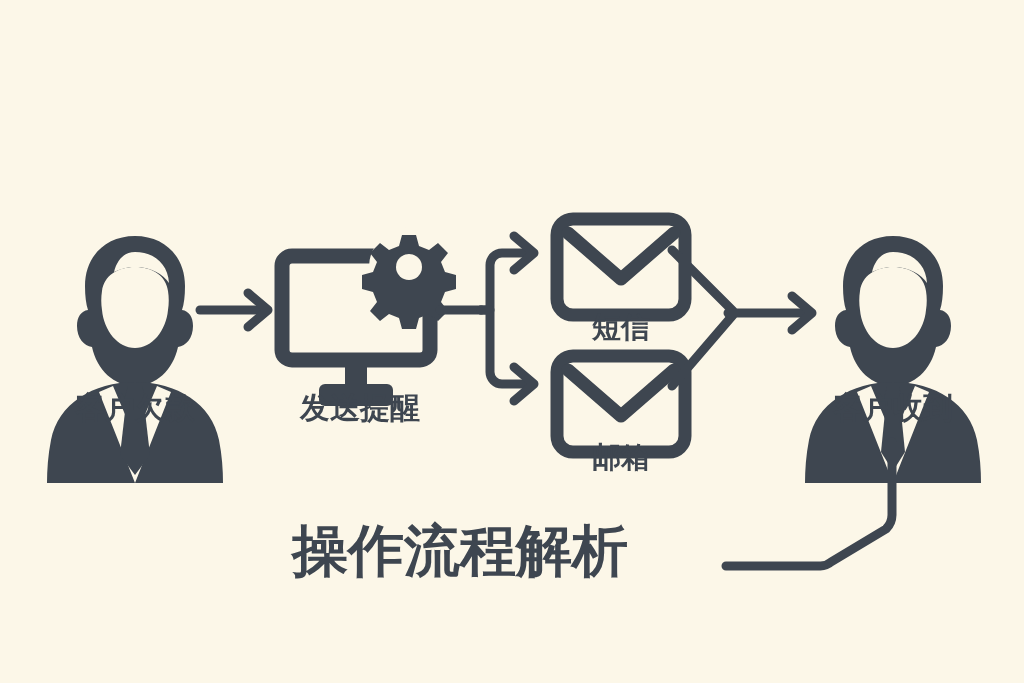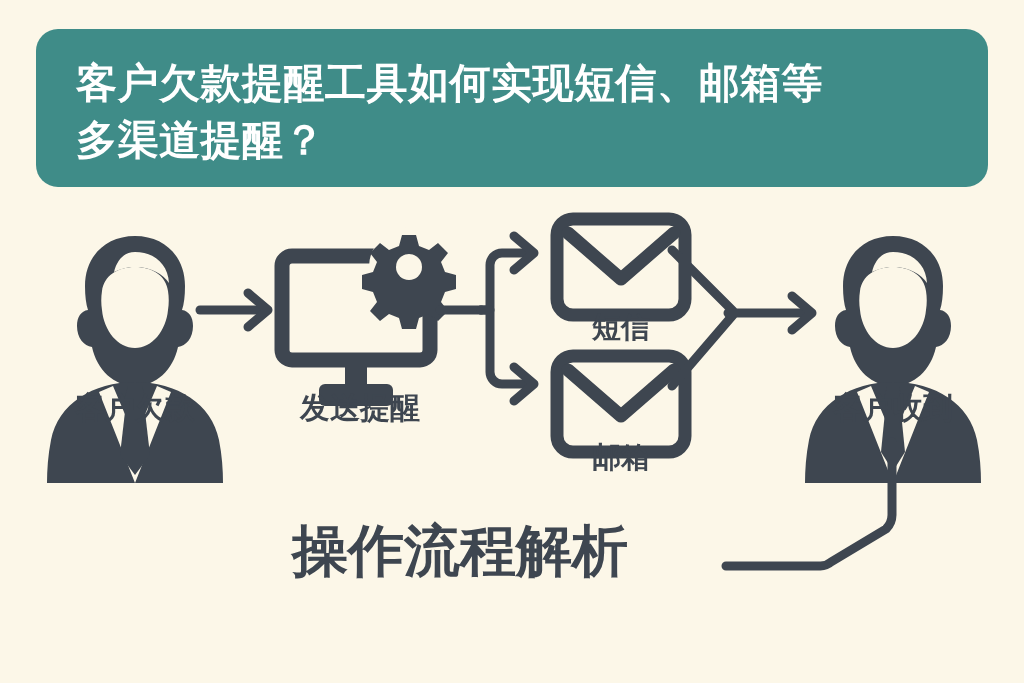--- a/index.html
+++ b/index.html
@@ -72,24 +72,20 @@
     font-size: 56px;
     font-weight: bold;
     fill: #3E4650;
   }
 </style>
 </head>
 <body>
 
 <div id="stage">
 
-  <div class="banner">
-    <h1 class="banner-title">客户欠款提醒工具如何实现短信、邮箱等
-多渠道提醒？</h1>
-  </div>
 
   <div class="diagram">
     <svg width="1024" height="488" viewBox="0 0 1024 488" xmlns="http://www.w3.org/2000/svg">
 
       <g>
         <g fill="#3E4650">
 
           <path d="M135 41
                    c-30 0 -50 21 -50 50
                    c0 10 1 18 3 24

